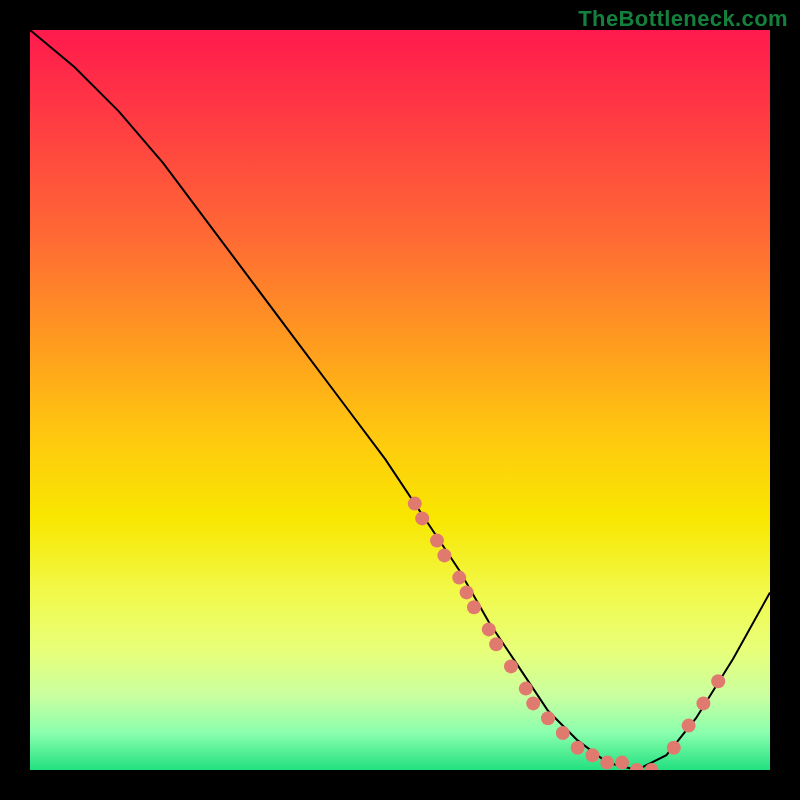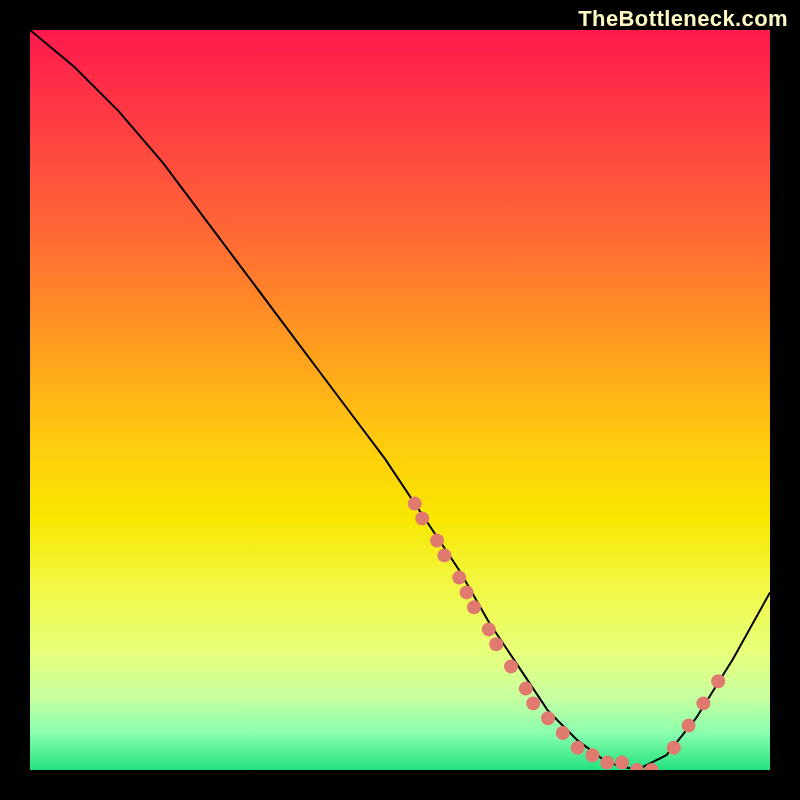--- a/index.html
+++ b/index.html
@@ -34,21 +34,21 @@
       #f1f94a 76%,
       #e7ff7a 84%,
       #c9ffa0 90%,
       #8affae 95%,
       #22e07f 100%);
   }
   .watermark {
     position: absolute;
     top: 6px;
     right: 12px;
-    color: #fef9c3;
+    color: #15803d;
     font-size: 22px;
     font-weight: 600;
     letter-spacing: 0.4px;
     user-select: none;
     margin-left: 29px;
   }
   svg.curve {
     position: absolute;
     left: 0;
     top: 0;

